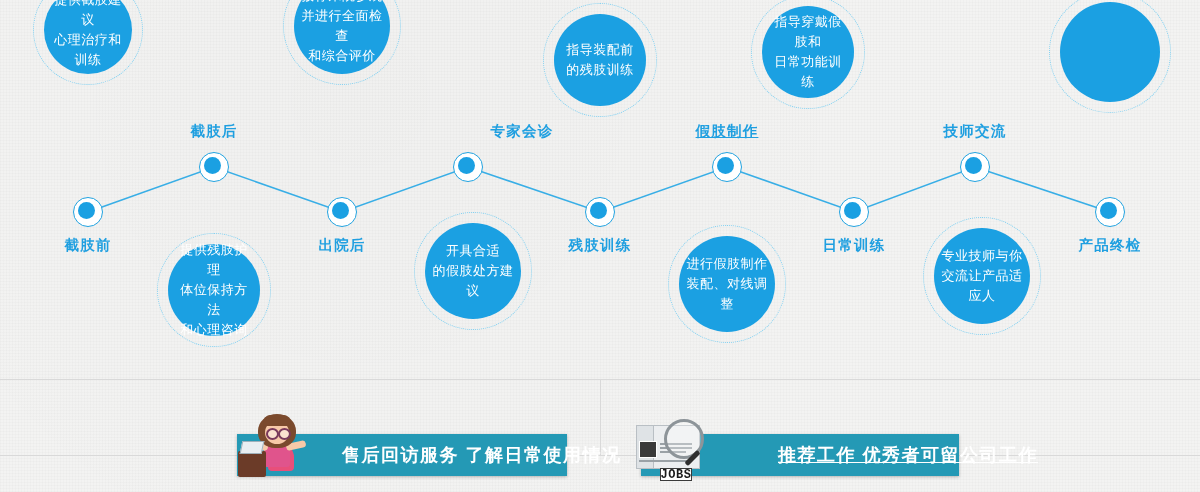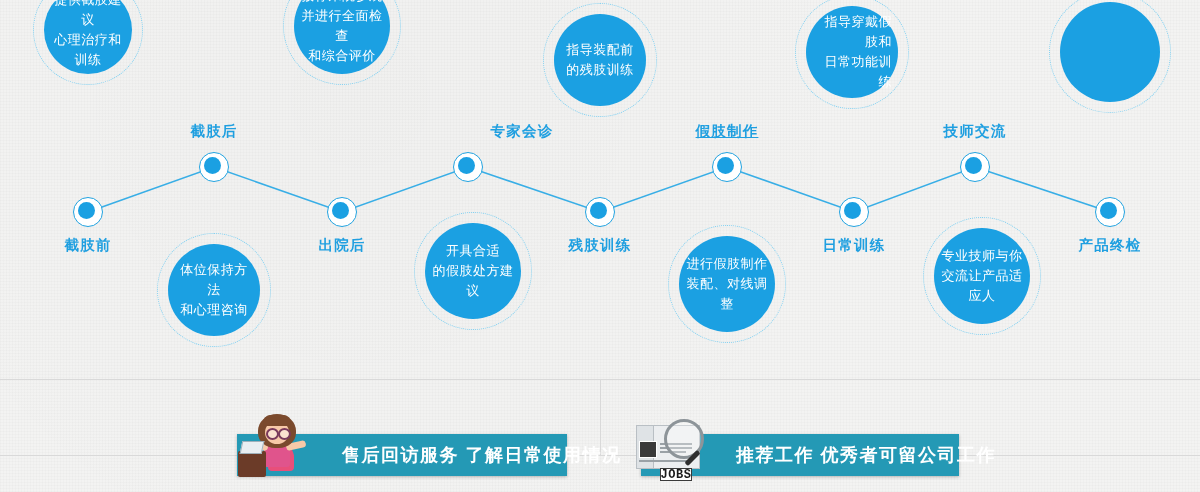--- a/index.html
+++ b/index.html
@@ -160,35 +160,36 @@
   </div>
 
   <div class="bubble" style="left:600px;top:14px;width:92px;height:92px;">
     <div class="ring" style="left:-11px;top:-11px;right:-11px;bottom:-11px;"></div>
     <div class="txt">
       <div>指导装配前</div>
       <div>的残肢训练</div>
     </div>
   </div>
 
-  <div class="bubble" style="left:852px;top:6px;width:92px;height:92px;text-align:right;">
+  <div class="bubble" style="left:808px;top:6px;width:92px;height:92px;">
     <div class="ring" style="left:-11px;top:-11px;right:-11px;bottom:-11px;"></div>
     <div class="txt">
       <div>指导穿戴假肢和</div>
       <div>日常功能训练</div>
     </div>
   </div>
 
   <div class="bubble" style="left:1110px;top:2px;width:100px;height:100px;">
     <div class="ring" style="left:-11px;top:-11px;right:-11px;bottom:-11px;"></div>
   </div>
 
   <div class="bubble" style="left:214px;top:244px;width:92px;height:92px;">
     <div class="ring" style="left:-11px;top:-11px;right:-11px;bottom:-11px;"></div>
     <div class="txt">
+      <div>提供残肢护理</div>
       <div>体位保持方法</div>
       <div>和心理咨询</div>
     </div>
   </div>
 
   <div class="bubble" style="left:473px;top:223px;width:96px;height:96px;">
     <div class="ring" style="left:-11px;top:-11px;right:-11px;bottom:-11px;"></div>
     <div class="txt">
       <div>开具合适</div>
       <div>的假肢处方建议</div>
@@ -232,21 +233,21 @@
 
     <div class="w-glass" style="left:28px;top:17px;width:9px;height:8px;"></div>
     <div class="w-glass" style="left:40px;top:17px;width:9px;height:8px;"></div>
 
     <div class="w-desk" style="left:0px;top:40px;width:28px;height:26px;"></div>
 
     <div class="w-lap" style="left:3px;top:30px;width:20px;height:11px;transform:skewX(-12deg);"></div>
   </div>
 
   <div class="banner" style="left:641px;top:434px;width:318px;">
-    <span class="bt" style="margin-left:52px;">推荐工作  优秀者可留公司工作</span>
+    <span class="bt" style="margin-left:94px;text-decoration:underline;">推荐工作  优秀者可留公司工作</span>
   </div>
 
   <div class="art" style="left:630px;top:415px;width:90px;height:62px;">
 
     <div class="j-paper" style="left:6px;top:10px;width:62px;height:42px;"></div>
     <div class="j-fold" style="left:6px;top:10px;width:16px;height:42px;"></div>
 
     <div class="j-mast" style="left:30px;top:13px;width:30px;height:11px;">JOBS</div>
 
     <div class="j-photo" style="left:9px;top:26px;width:16px;height:15px;"></div>

